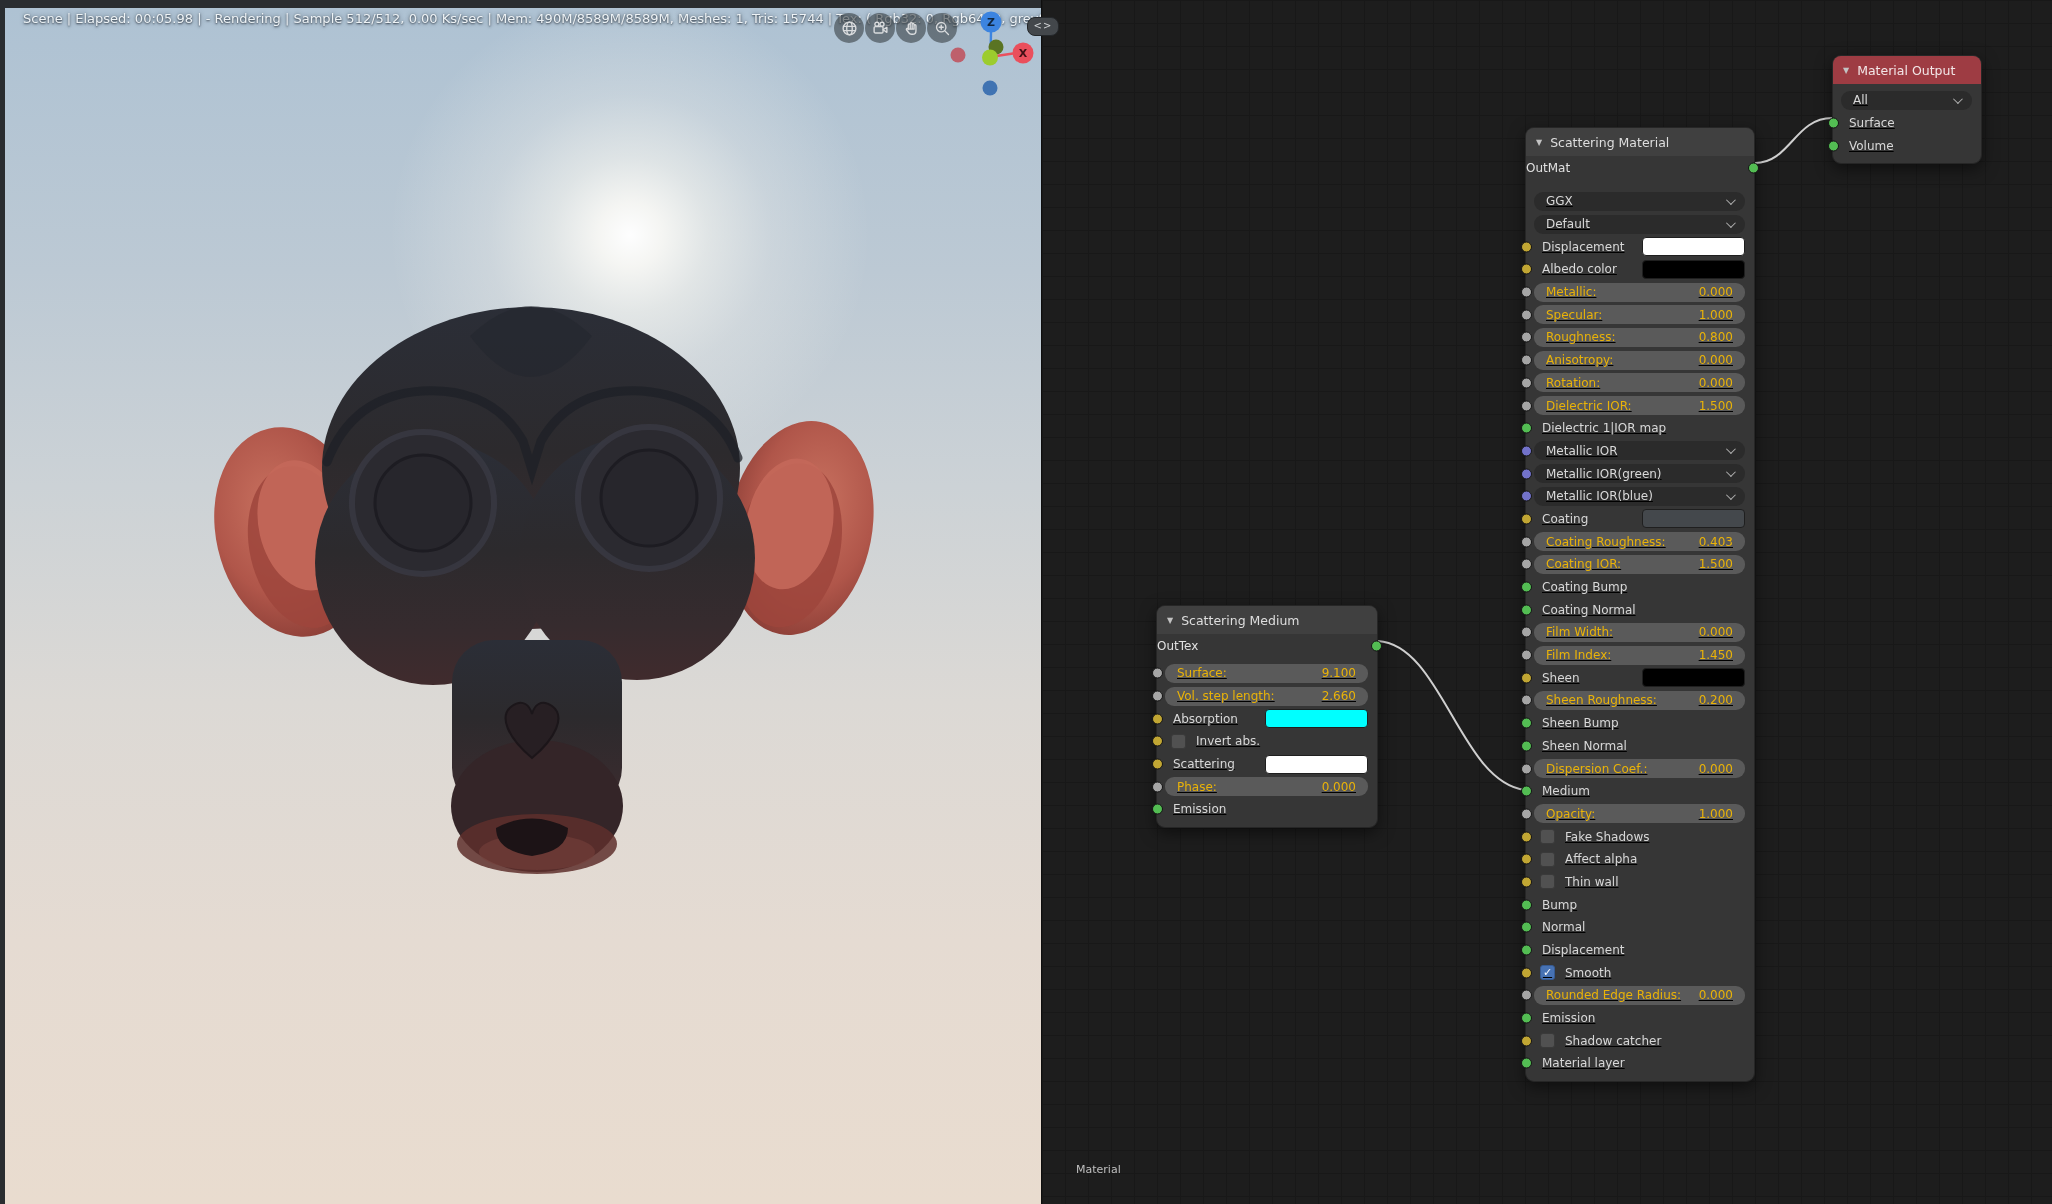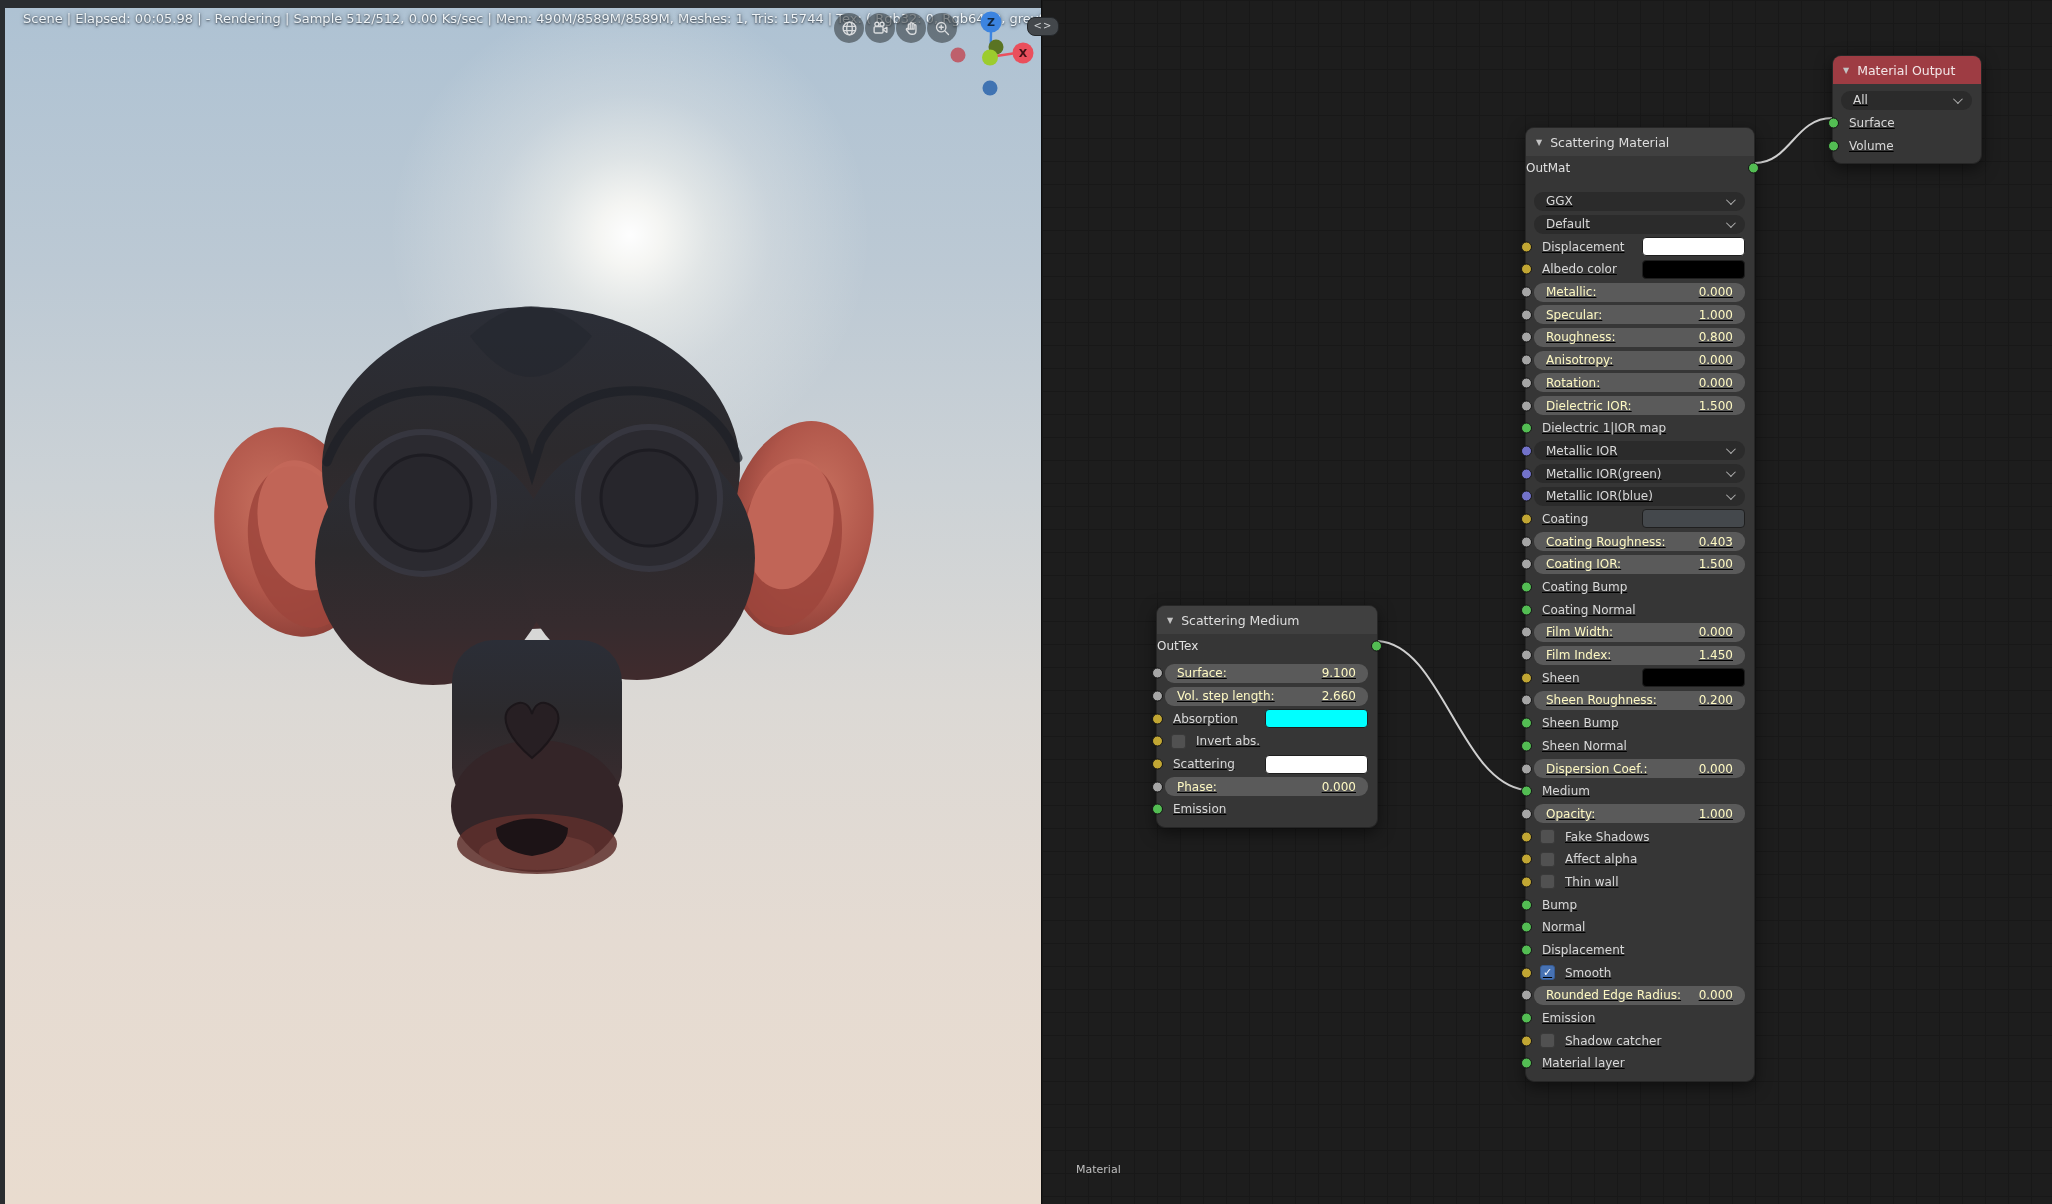--- a/index.html
+++ b/index.html
@@ -51,21 +51,21 @@
   .row{position:relative;height:22.7px;display:flex;align-items:center;font-size:12px;color:#d8d8d8;}
 
   .socket{position:absolute;width:9px;height:9px;border-radius:50%;border:1px solid #141414;
         left:-5px;top:50%;transform:translateY(-50%);z-index:3;}
   .socket.out{left:auto;right:-5px;}
   .s-gray{background:#a5a5a5;} .s-yellow{background:#c1a633;}
   .s-green{background:#53bd53;} .s-purple{background:#7272ca;}
 
   .widget{flex:1;margin:0 9px 0 8px;height:19px;border-radius:9px;display:flex;
         align-items:center;padding:0 12px;box-sizing:border-box;}
-  .slider{background:#5a5a5a;color:#fef9c3;}
+  .slider{background:#5a5a5a;color:#eab308;}
   .slider .val{margin-left:auto;}
   .select{background:#2b2b2b;color:#d9d9d9;}
   .chev{margin-left:auto;width:6px;height:6px;border-right:1.5px solid #aeaeae;
         border-bottom:1.5px solid #aeaeae;transform:rotate(45deg) translateY(-2px);}
   .plain{padding-left:16px;}
   .cswatch{margin-left:auto;margin-right:9px;width:103px;height:19px;border-radius:4px;
         border:1px solid #1f1f1f;box-sizing:border-box;}
   .cb{width:15px;height:15px;margin-left:14px;border-radius:3px;background:#515151;
         border:1px solid #3a3a3a;box-sizing:border-box;display:flex;align-items:center;
         justify-content:center;font-size:11px;color:#fff;}

